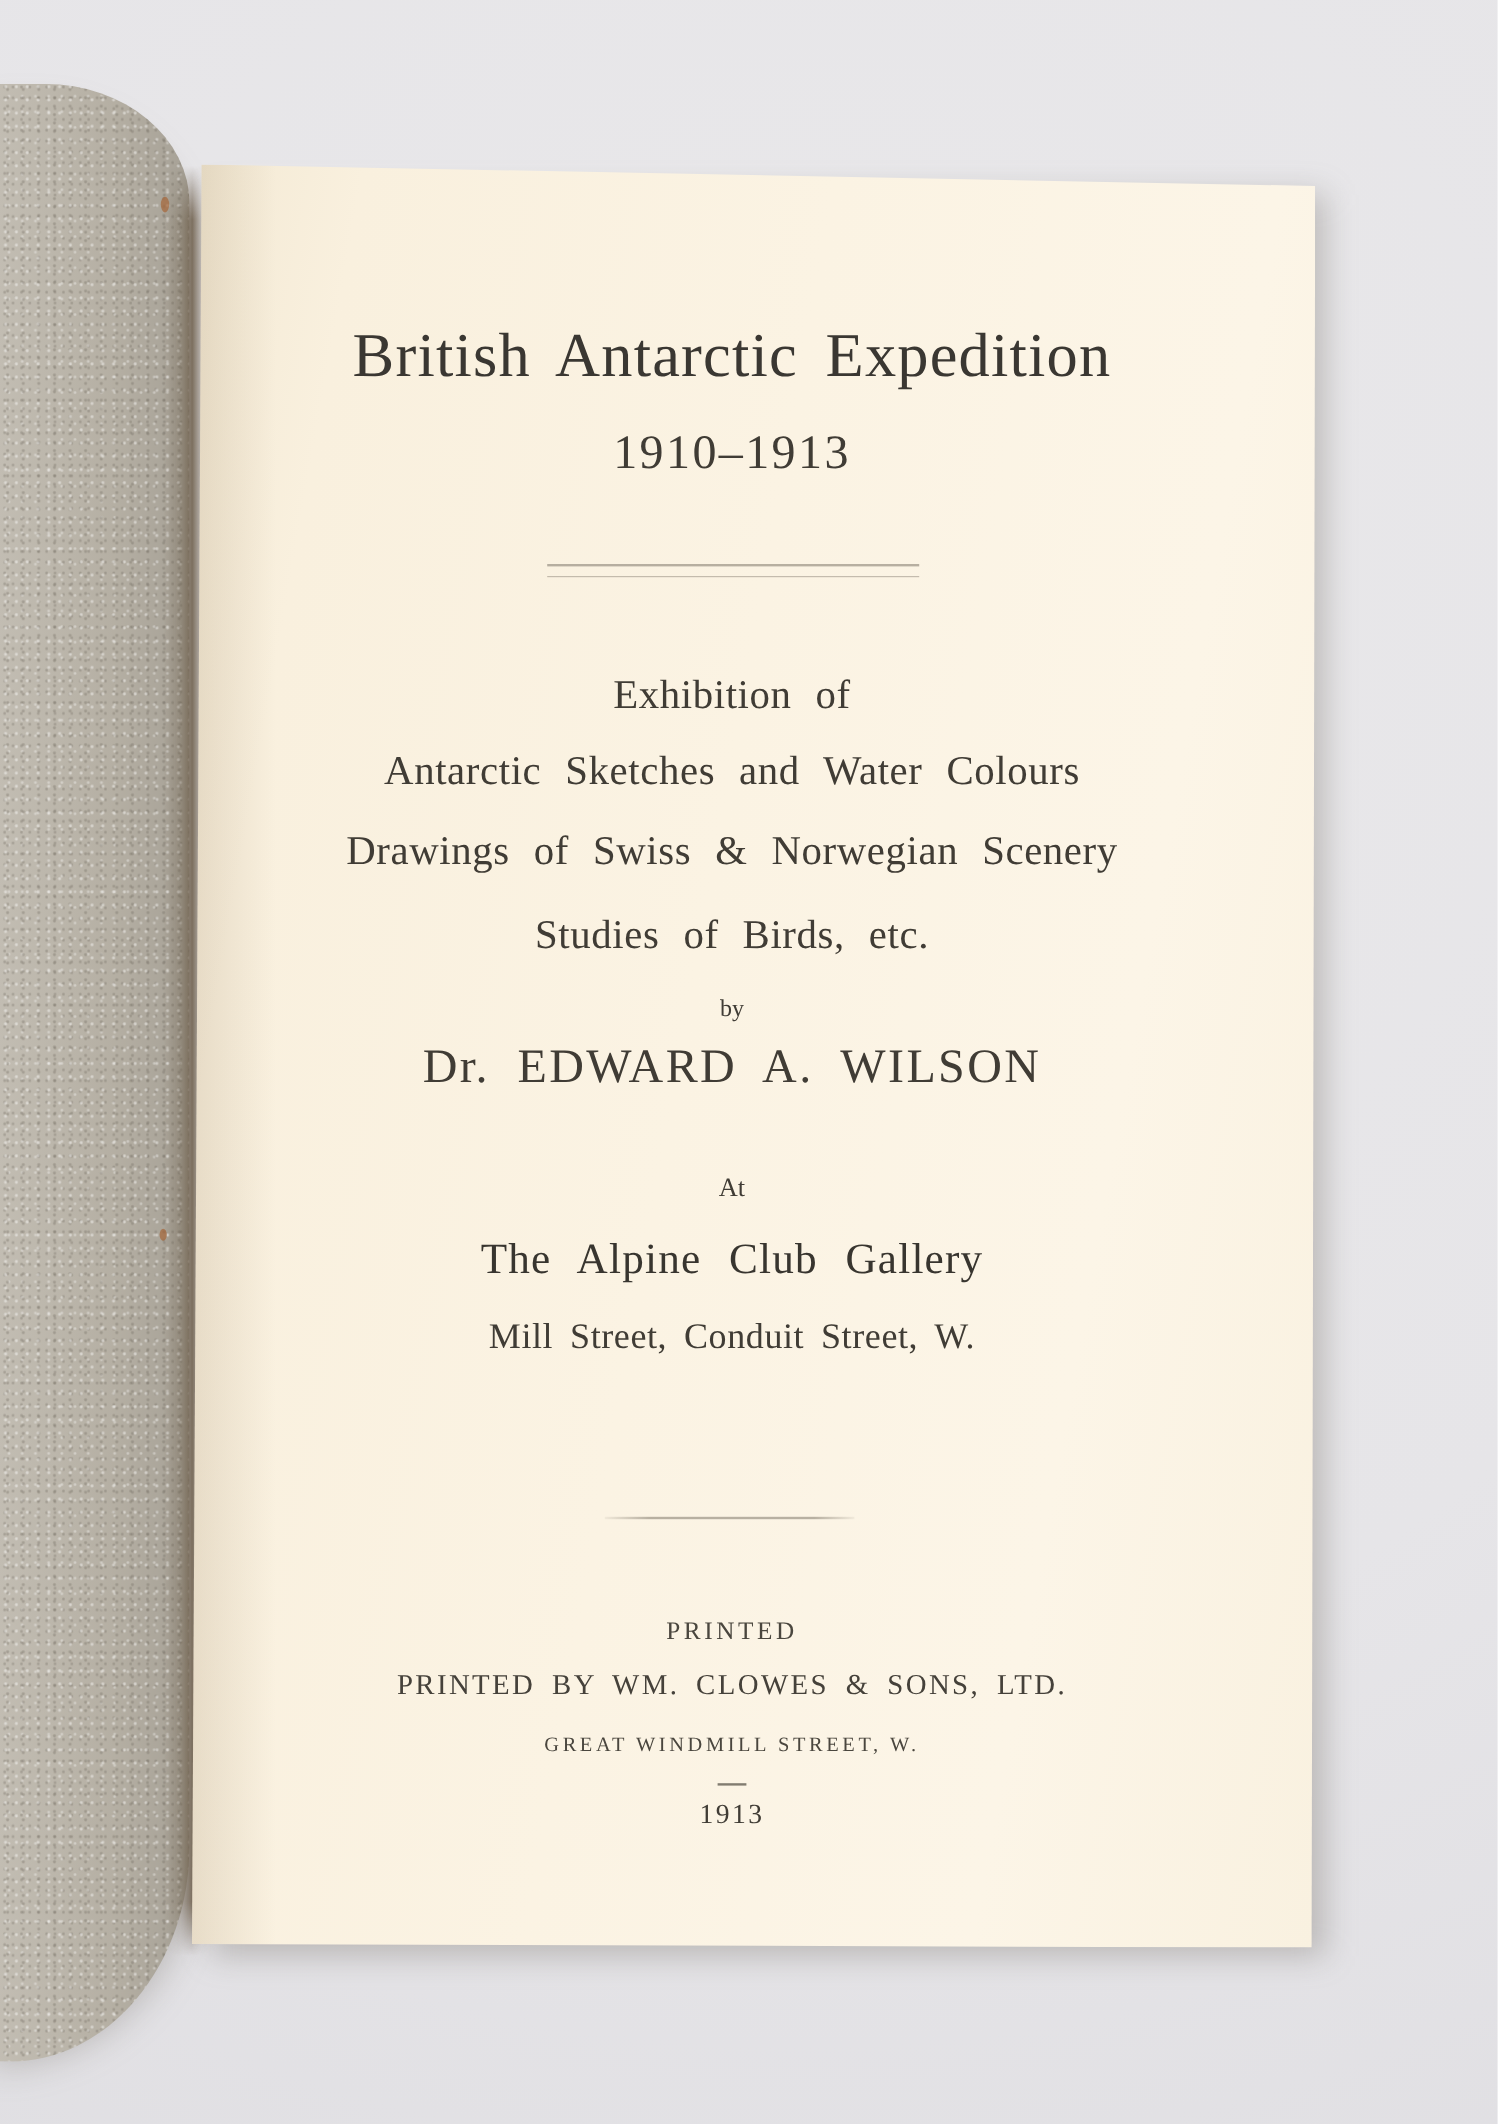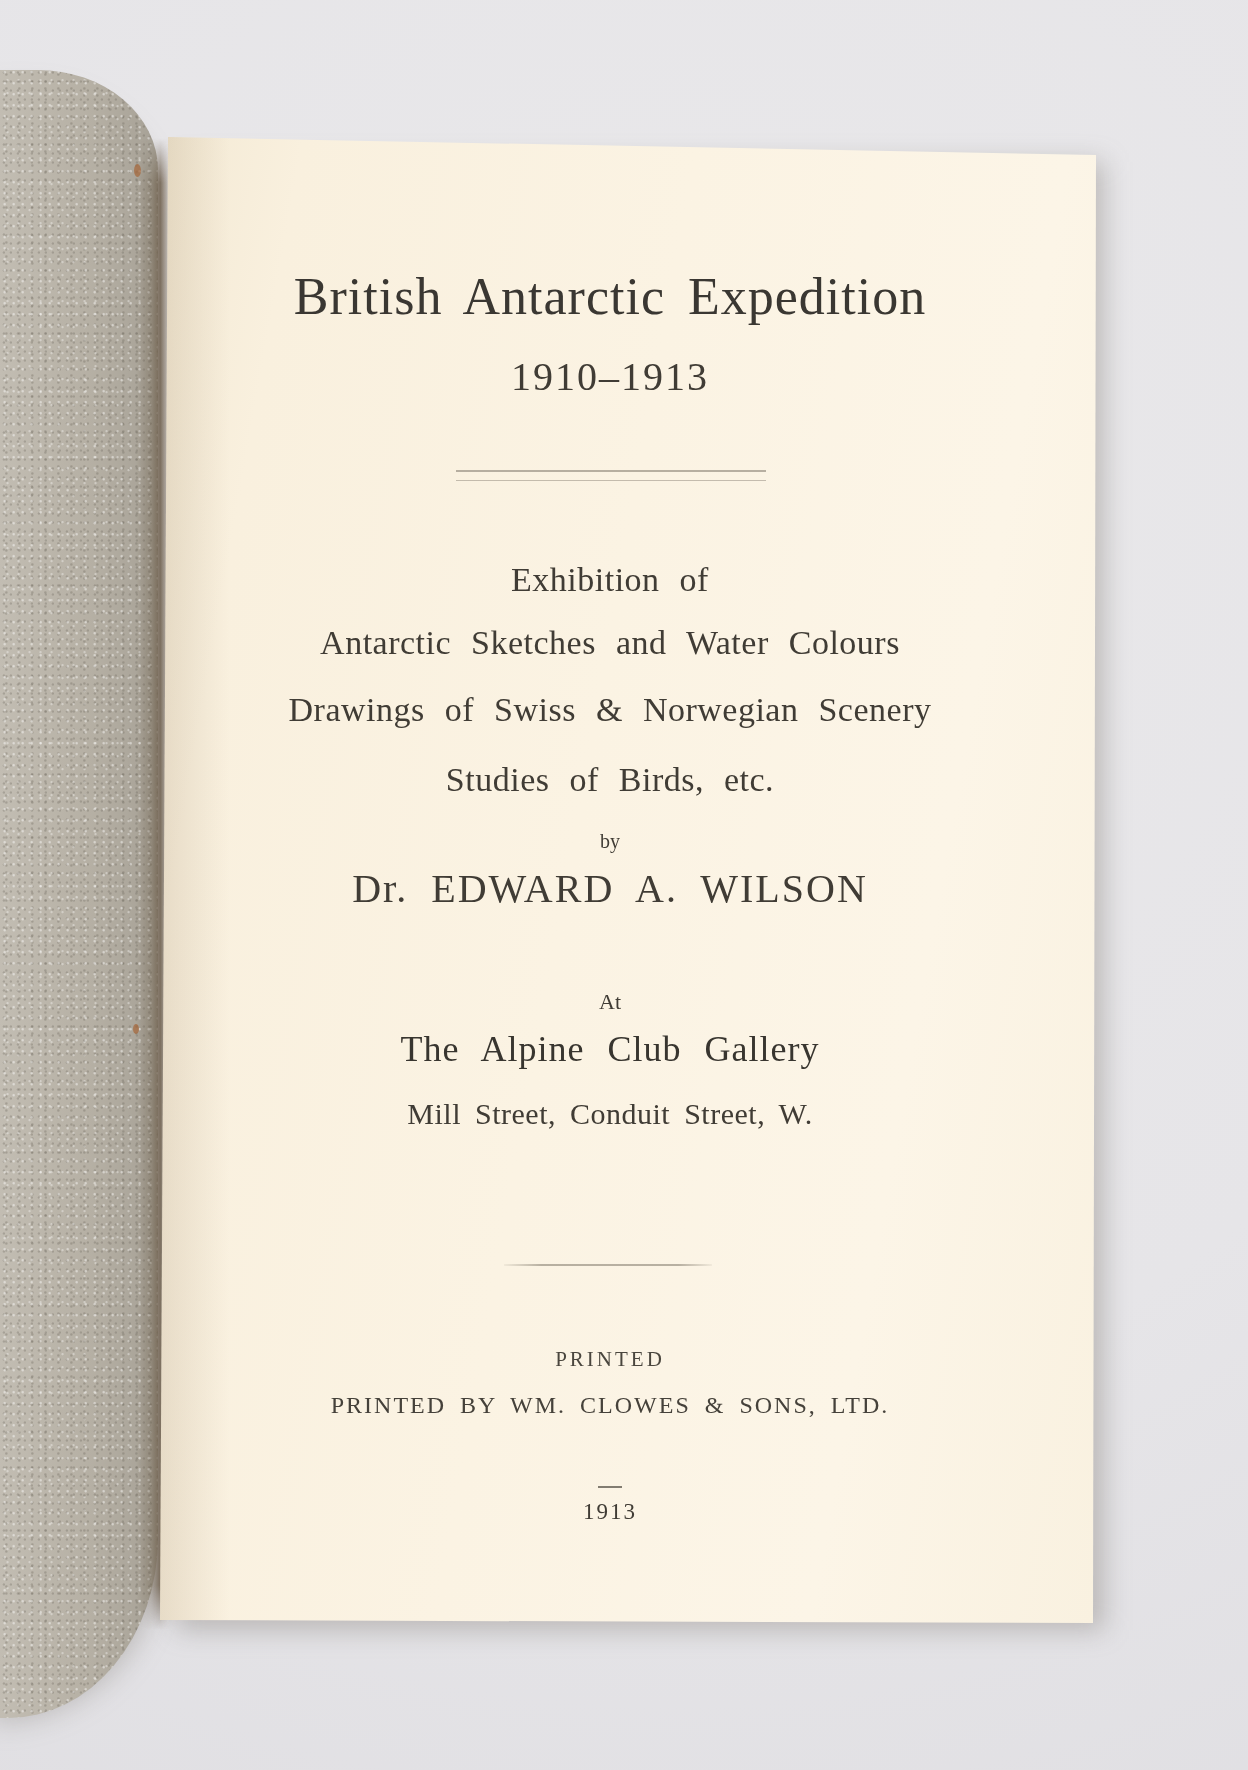--- a/index.html
+++ b/index.html
@@ -161,21 +161,20 @@
   .author {
     top: 730px;
     font-size: 40px;
     letter-spacing: 2px;
     word-spacing: 11px;
   }
 
   .at-label {
     top: 841px;
     font-size: 22px;
-    margin-top: 12px;
   }
   .venue-name {
     top: 893px;
     font-size: 36px;
     letter-spacing: 1px;
     word-spacing: 13px;
     color: #38352f;
   }
   .venue-address {
     top: 961px;
@@ -264,18 +263,19 @@
       <div class="line at-label">At</div>
 
       <div class="line venue-name">The Alpine Club Gallery</div>
 
       <div class="line venue-address">Mill Street, Conduit Street, W.</div>
 
       <div class="single-rule"></div>
 
       <div class="line imprint-city">PRINTED</div>
       <div class="line imprint-printer">PRINTED BY WM. CLOWES &amp; SONS, LTD.</div>
+      <div class="line imprint-street">GREAT WINDMILL STREET, W.</div>
       <div class="imprint-dash"></div>
       <div class="line imprint-year">1913</div>
 
     </div>
   </div>
 </div>
 
 </body></html>

